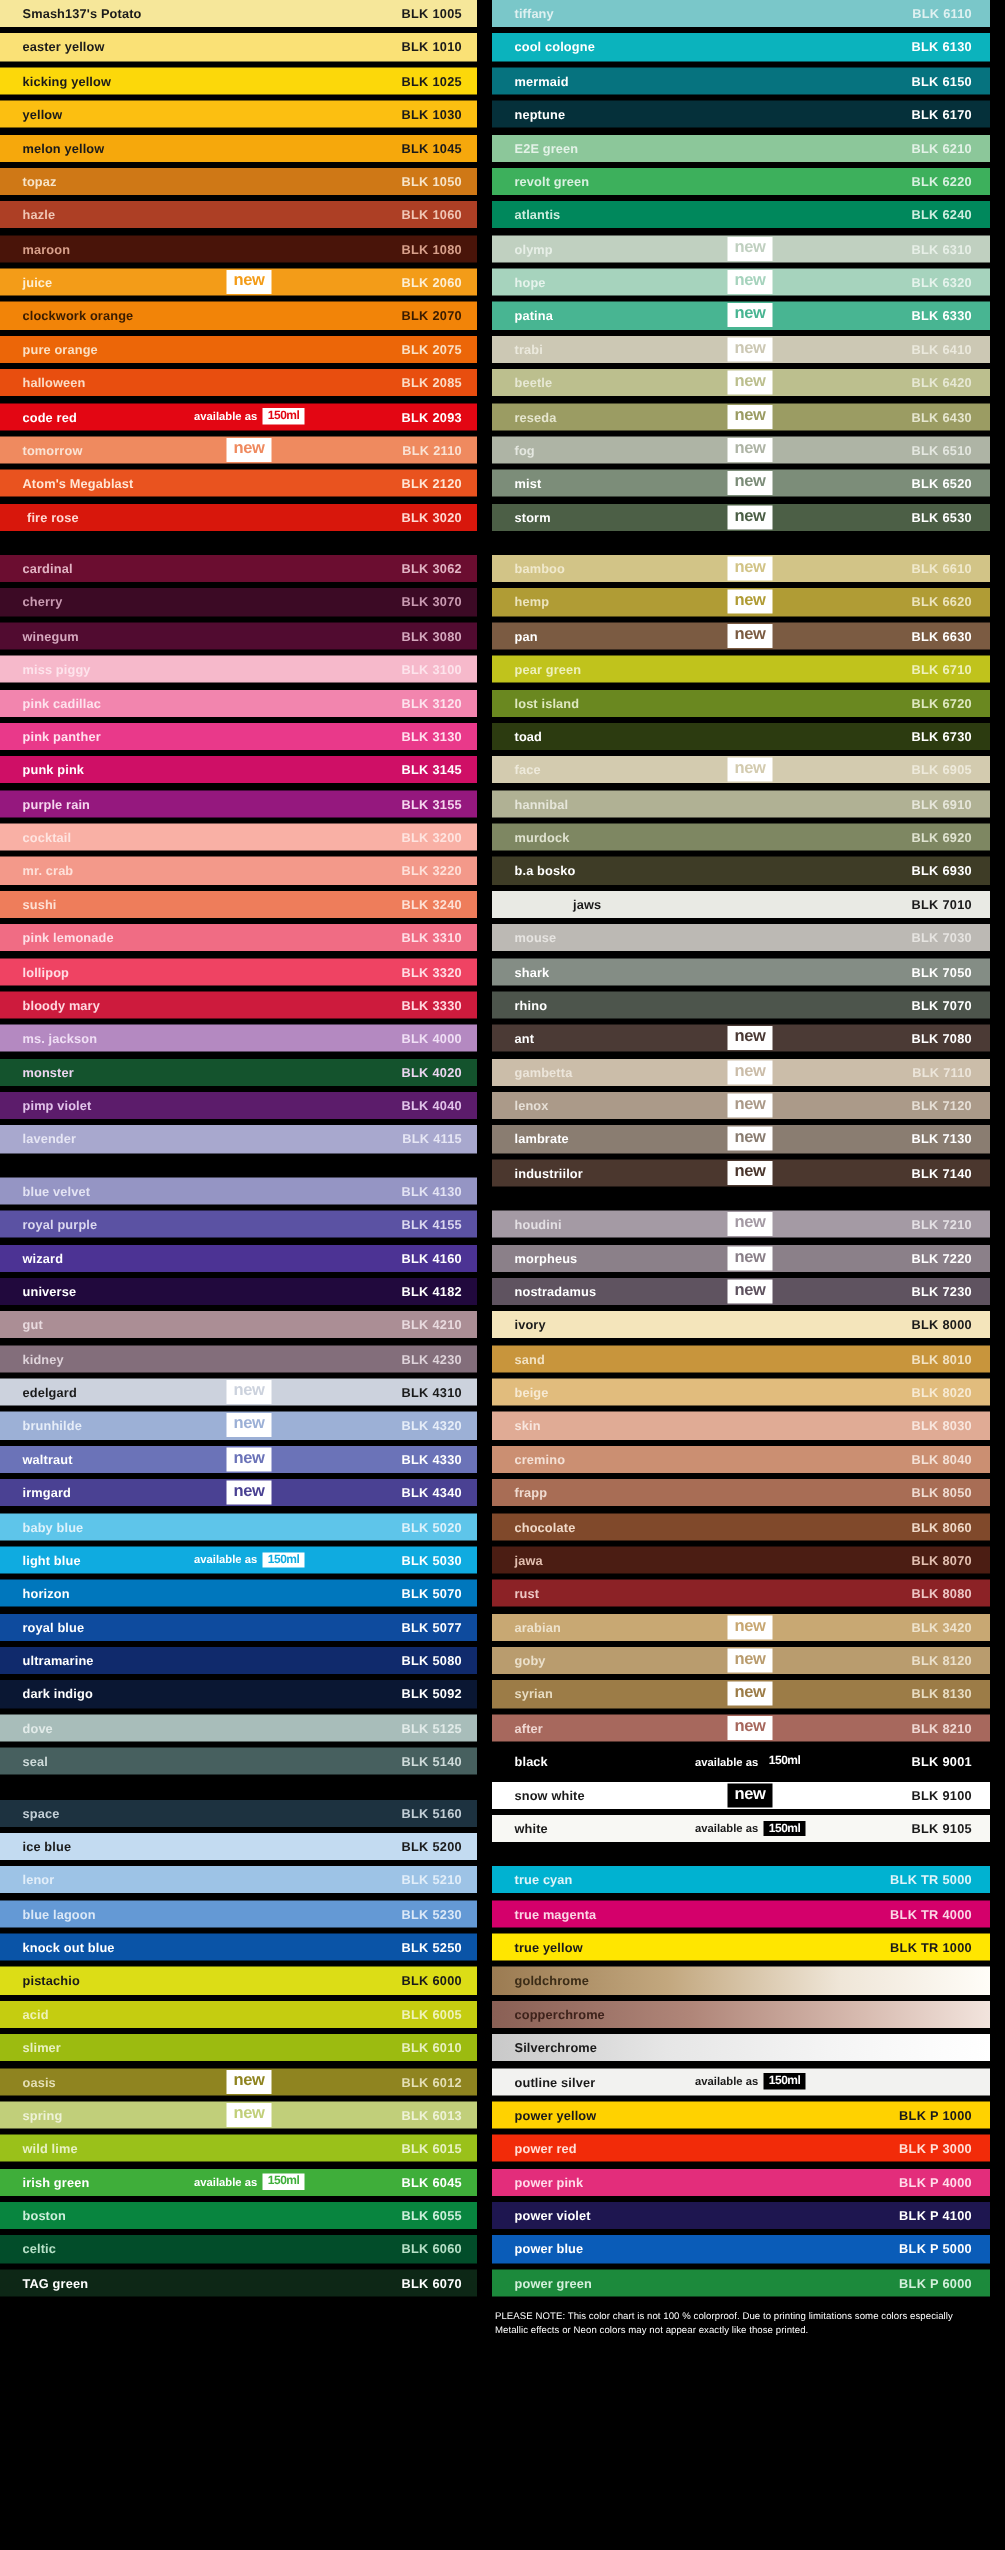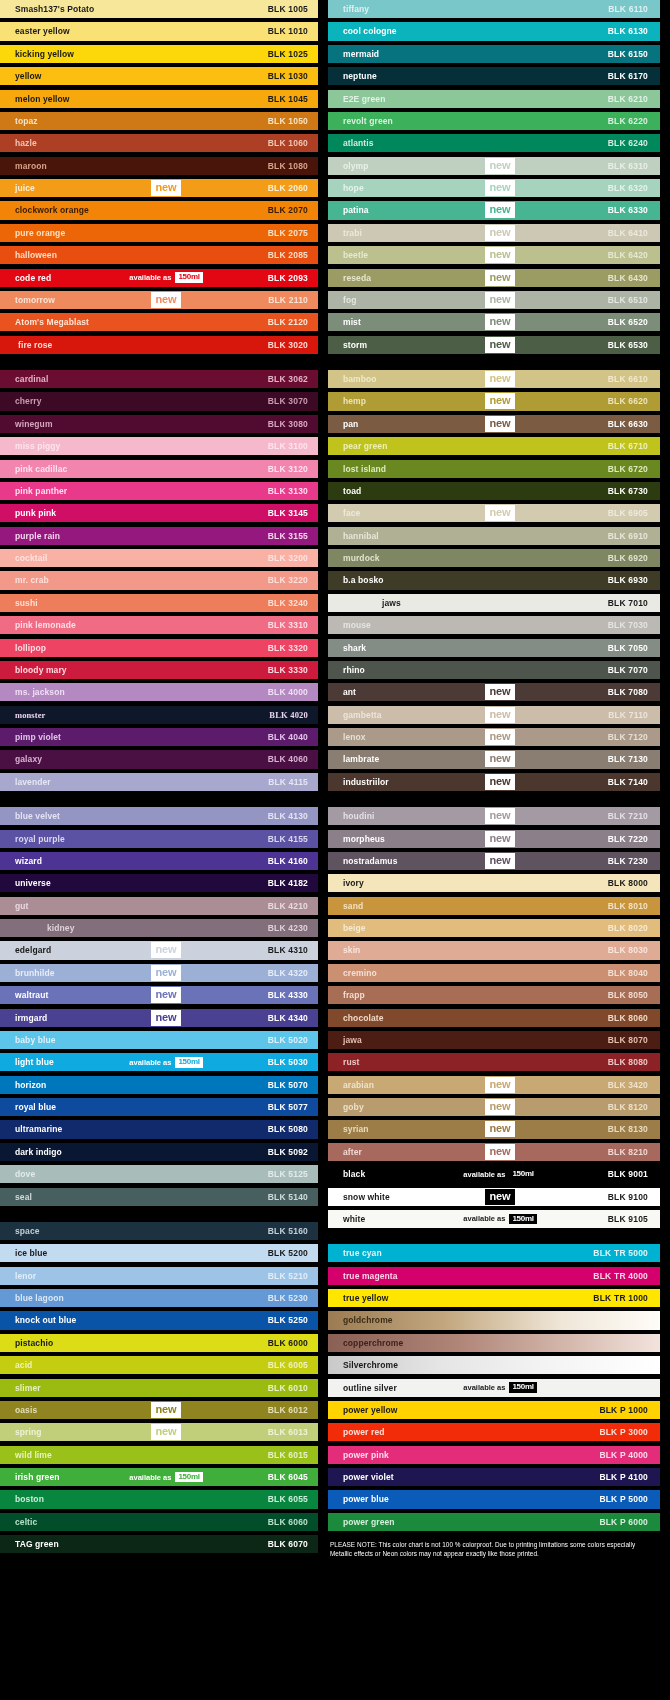--- a/index.html
+++ b/index.html
@@ -235,31 +235,27 @@
         <span class="code" style="color: rgb(255, 221, 228);">BLK 3320</span>
       </div>
       <div class="swatch" style="height: 18.2px; margin-bottom: 4.2px; background: rgb(205, 27, 61);">
         <span class="nm" style="color: rgb(255, 216, 224);">bloody mary</span>
         <span class="code" style="color: rgb(255, 216, 224);">BLK 3330</span>
       </div>
       <div class="swatch" style="height: 18.2px; margin-bottom: 4.2px; background: rgb(180, 137, 193);">
         <span class="nm" style="color: rgb(240, 223, 245);">ms. jackson</span>
         <span class="code" style="color: rgb(240, 223, 245);">BLK 4000</span>
       </div>
-      <div class="swatch" style="height: 18.2px; margin-bottom: 4.2px; background: #0f172a; font-family: Liberation Serif, serif;">
+      <div class="swatch" style="height: 18.2px; margin-bottom: 4.2px; background: #14532d;">
         <span class="nm" style="color: rgb(236, 214, 240);">monster</span>
         <span class="code" style="color: rgb(236, 214, 240);">BLK 4020</span>
       </div>
       <div class="swatch" style="height: 18.2px; margin-bottom: 4.2px; background: rgb(92, 28, 107);">
         <span class="nm" style="color: rgb(225, 195, 234);">pimp violet</span>
         <span class="code" style="color: rgb(225, 195, 234);">BLK 4040</span>
-      </div>
-      <div class="swatch" style="height: 18.2px; margin-bottom: 4.2px; background: rgb(74, 16, 67);">
-        <span class="nm" style="color: rgb(216, 178, 210);">galaxy</span>
-        <span class="code" style="color: rgb(216, 178, 210);">BLK 4060</span>
       </div>
       <div class="swatch" style="height: 18.2px; margin-bottom: 4.2px; background: rgb(168, 168, 206);">
         <span class="nm" style="color: rgb(230, 230, 244);">lavender</span>
         <span class="code" style="color: rgb(230, 230, 244);">BLK 4115</span>
       </div>
       <div class="spacer" style="height: 12px;"></div>
       <div class="swatch" style="height: 18.2px; margin-bottom: 4.2px; background: rgb(149, 149, 196);">
         <span class="nm" style="color: rgb(227, 227, 243);">blue velvet</span>
         <span class="code" style="color: rgb(227, 227, 243);">BLK 4130</span>
       </div>
@@ -273,21 +269,21 @@
       </div>
       <div class="swatch" style="height: 18.2px; margin-bottom: 4.2px; background: rgb(33, 9, 61);">
         <span class="nm" style="color: rgb(255, 255, 255);">universe</span>
         <span class="code" style="color: rgb(255, 255, 255);">BLK 4182</span>
       </div>
       <div class="swatch" style="height: 18.2px; margin-bottom: 4.2px; background: rgb(171, 142, 149);">
         <span class="nm" style="color: rgb(232, 218, 222);">gut</span>
         <span class="code" style="color: rgb(232, 218, 222);">BLK 4210</span>
       </div>
       <div class="swatch" style="height: 18.2px; margin-bottom: 4.2px; background: rgb(131, 110, 123);">
-        <span class="nm" style="color: rgb(222, 211, 218); margin-left: 32px;">kidney</span>
+        <span class="nm" style="color: rgb(222, 211, 218);">kidney</span>
         <span class="code" style="color: rgb(222, 211, 218);">BLK 4230</span>
       </div>
       <div class="swatch" style="height: 18.2px; margin-bottom: 4.2px; background: rgb(204, 210, 221);">
         <span class="nm" style="color: rgb(26, 26, 26);">edelgard</span>
         <span class="code" style="color: rgb(26, 26, 26);">BLK 4310</span>
         <div class="badge-wrap">
           <span class="badge-new" style="color: rgb(204, 210, 221);">new</span>
         </div>
       </div>
       <div class="swatch" style="height: 18.2px; margin-bottom: 4.2px; background: rgb(156, 176, 214);">

